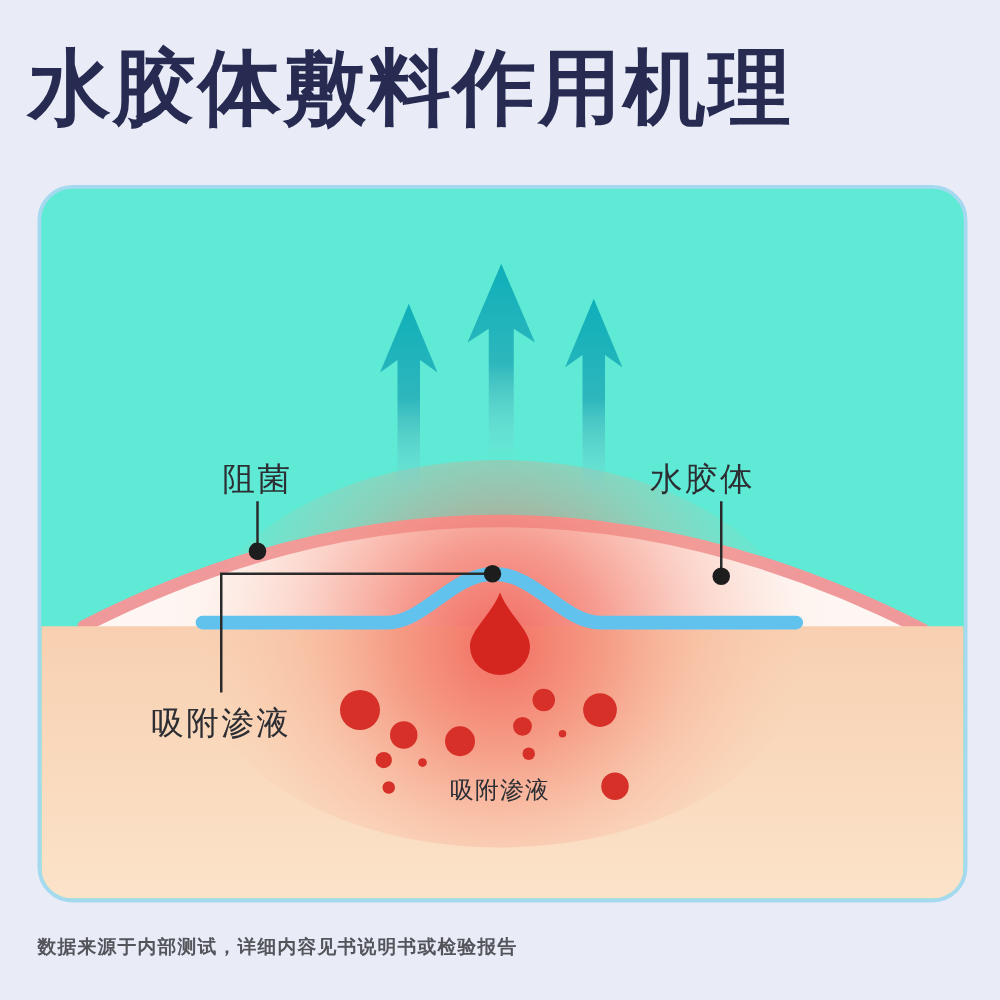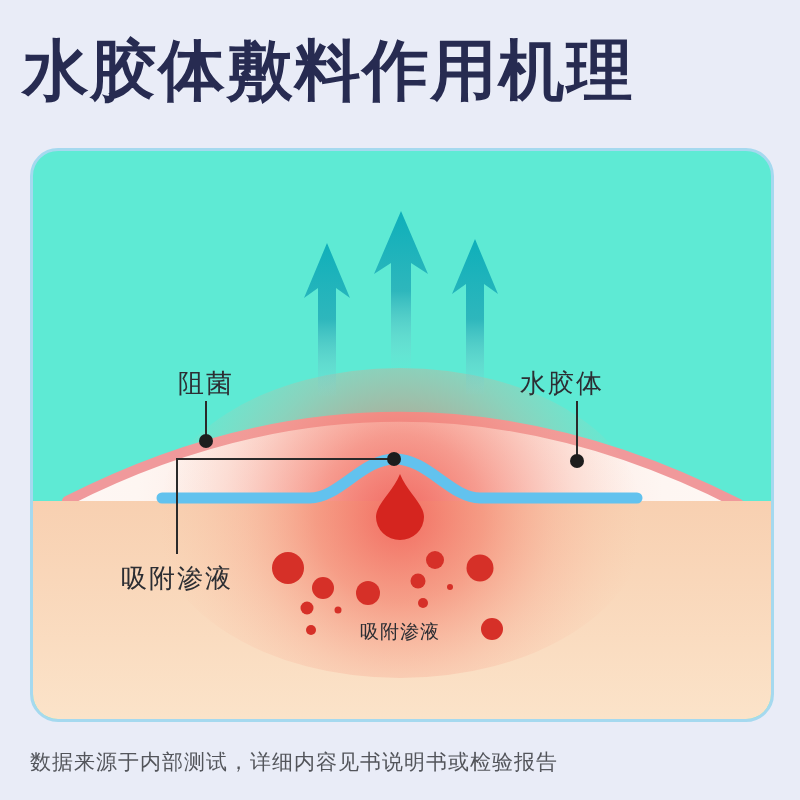--- a/index.html
+++ b/index.html
@@ -19,21 +19,21 @@
     background:#5eead4;overflow:hidden;
   }
   .card svg{position:absolute;left:0;top:0;}
   .diagram-label{
     position:absolute;transform:translateX(-50%);
     font-size:26px;letter-spacing:2px;color:#2c2e33;font-weight:500;
     white-space:nowrap;
   }
   .footer{
     position:absolute;left:30px;top:748px;
-    font-size:21px;letter-spacing:1px;color:#53555b;
+    font-size:15px;letter-spacing:1px;color:#53555b;font-weight:bold;
   }
 </style>
 </head>
 <body>
 
 <div class="title">水胶体敷料作用机理</div>
 
 <div class="card">
   <svg width="738" height="568" viewBox="0 0 738 568">
     <defs>

